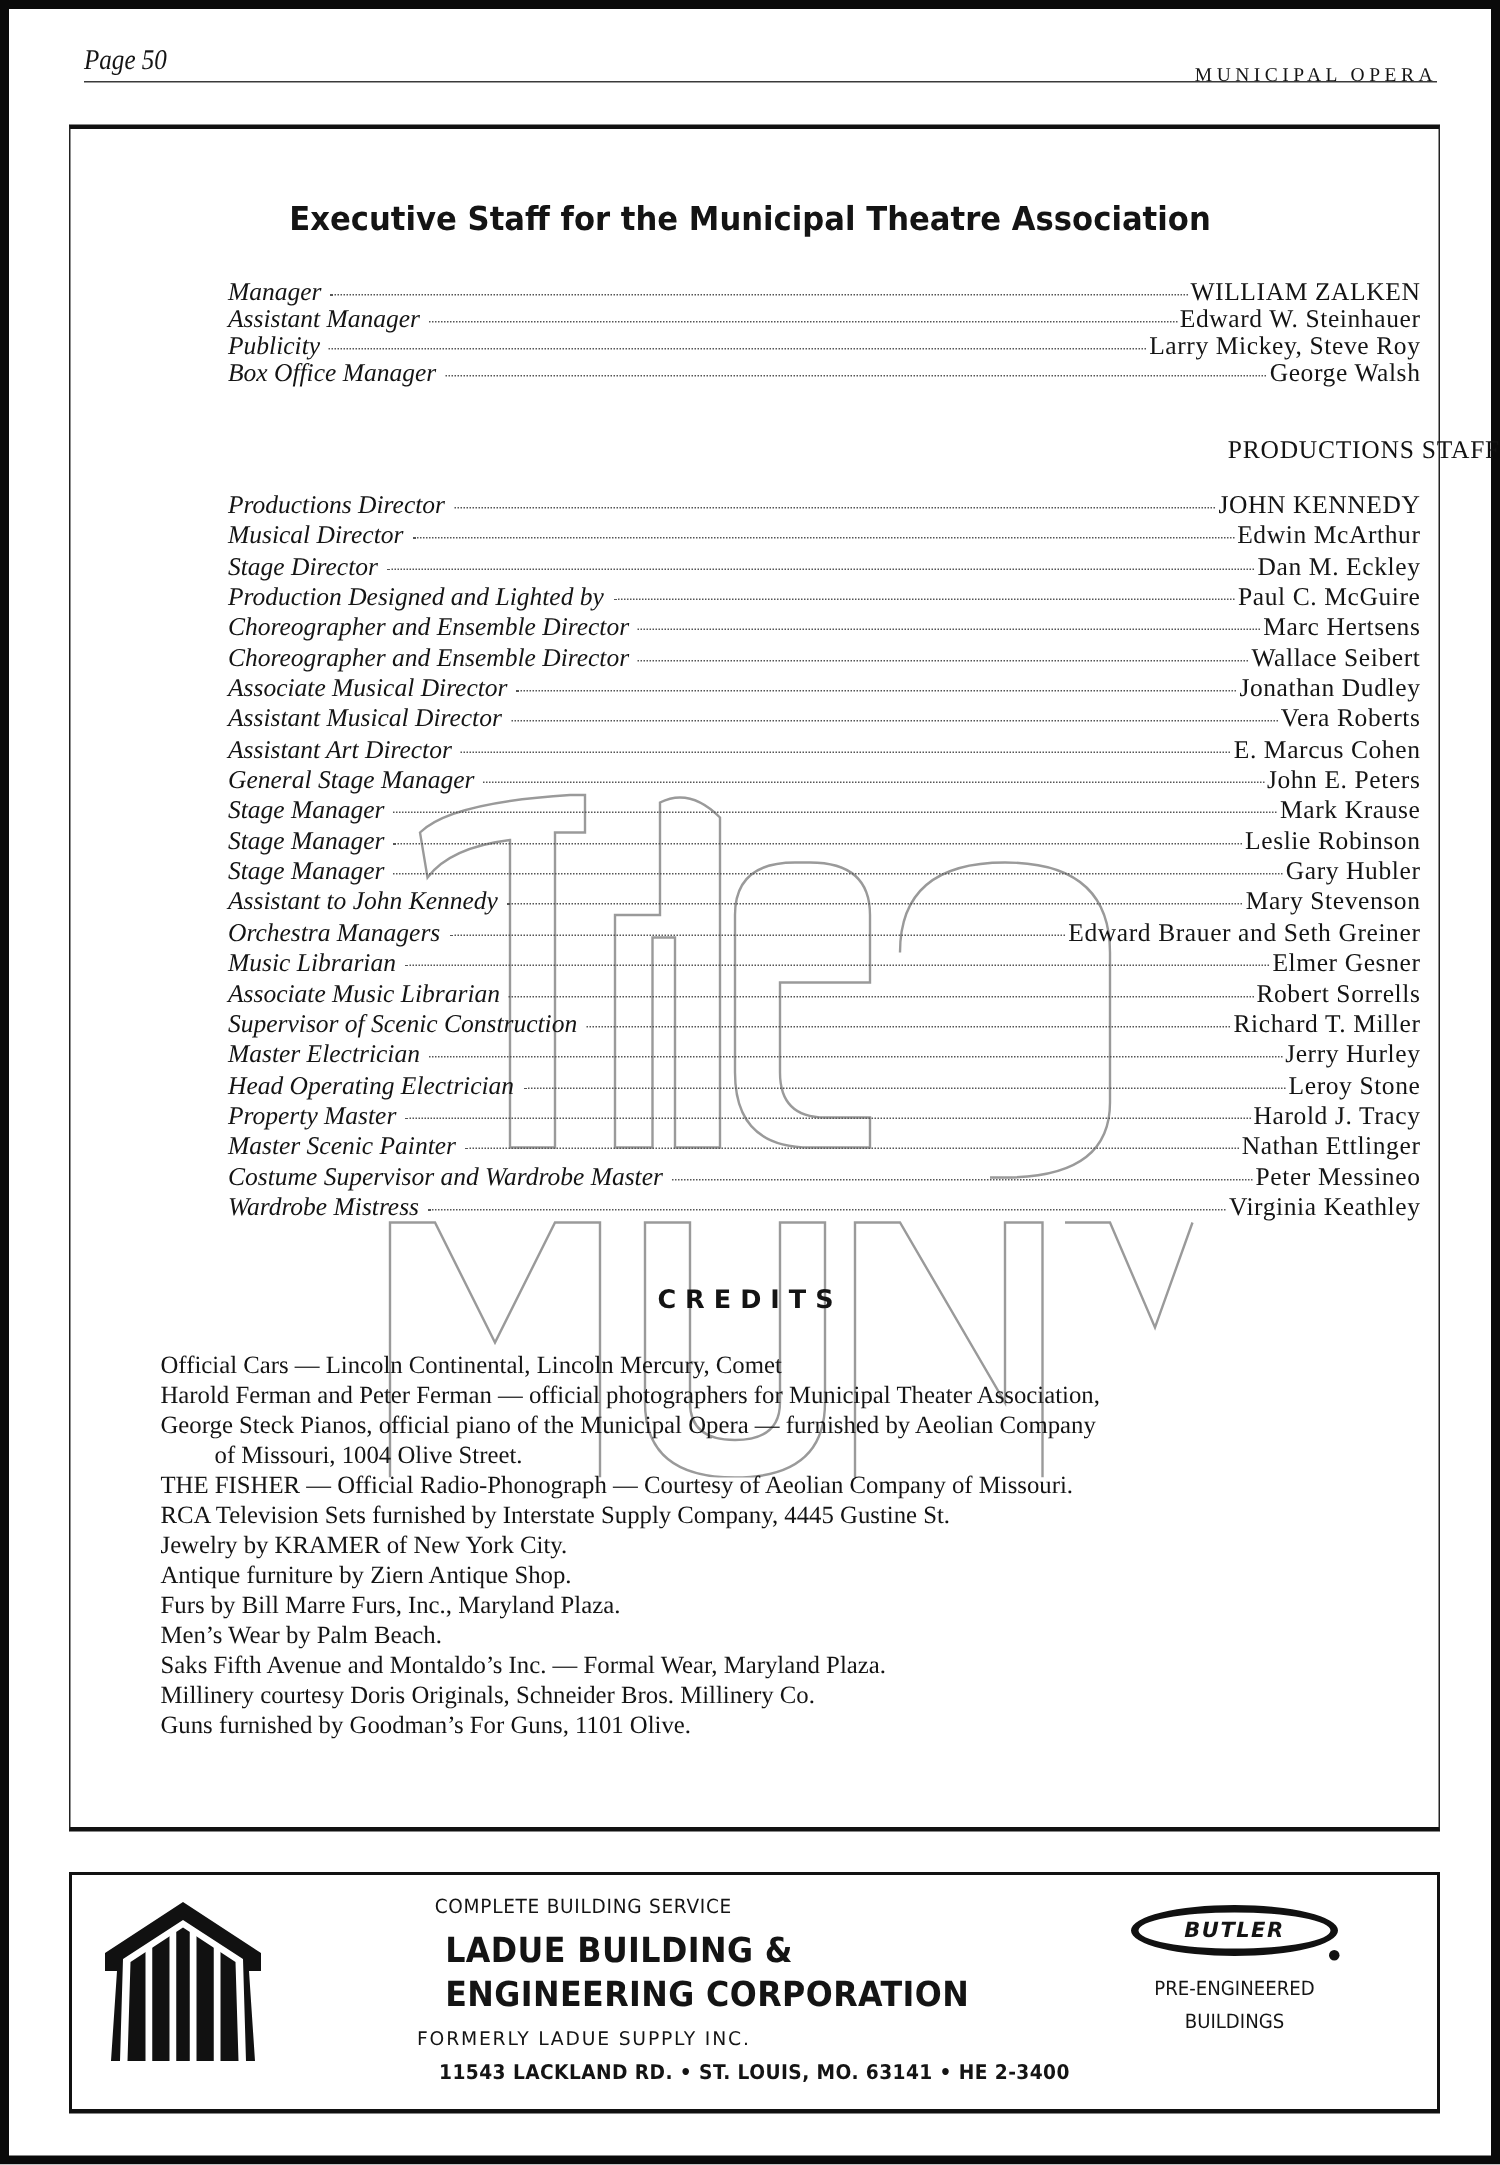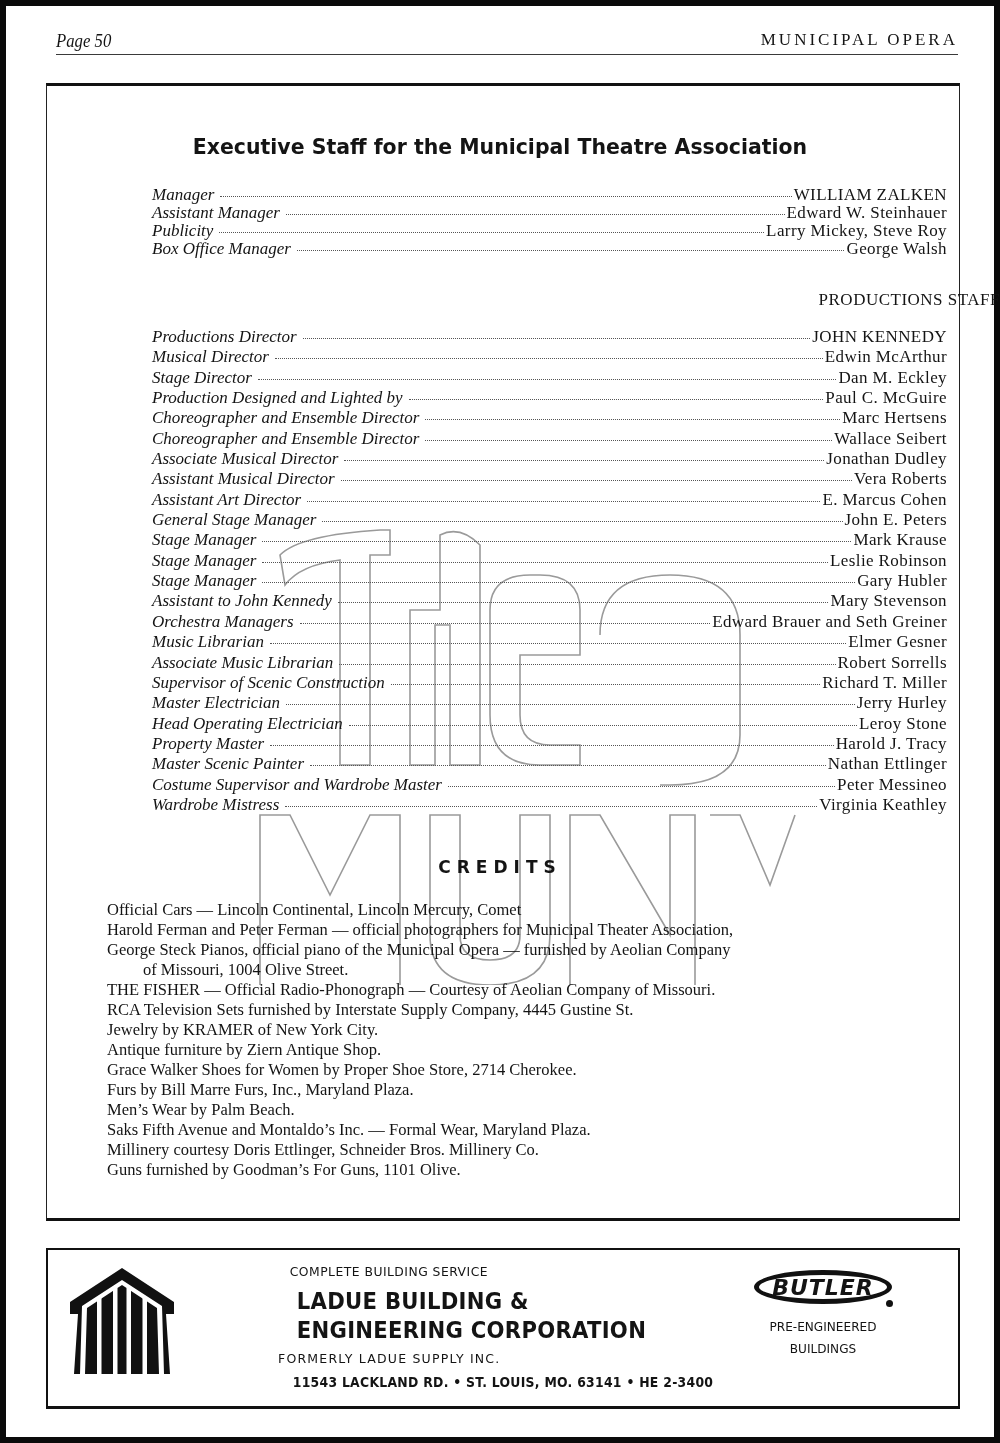--- a/index.html
+++ b/index.html
@@ -14,21 +14,21 @@
   }
   .page-header {
     position: absolute; left: 56px; top: 30px; width: 902px; height: 24px;
     border-bottom: 1.5px solid #3a3a3a;
   }
   .page-number {
     position: absolute; left: 0; top: 0; font-style: italic; font-size: 19px;
     font-family: "Liberation Serif", serif; transform: scaleX(0.88); transform-origin: left;
   }
   .running-title {
-    position: absolute; right: 0; top: 0; font-size: 17px; letter-spacing: 3px;
+    position: absolute; right: 0; top: 12px; font-size: 13px; letter-spacing: 3px;
     font-family: "Liberation Serif", serif;
   }
   .content-box {
     position: absolute; left: 46px; top: 83px; width: 914px; height: 1138px;
     box-sizing: border-box; border: 1.5px solid #222; border-top: 3px solid #111;
     border-bottom: 3px solid #111;
   }
   .watermark {
     position: absolute; left: 240px; top: 515px; width: 560px; height: 470px;
     pointer-events: none;
@@ -90,21 +90,21 @@
   .ad-butler {
     position: absolute; left: 700px; top: 20px; width: 150px; text-align: center;
     font-family: "DejaVu Sans", sans-serif;
   }
   .butler-oval {
     margin: 0 auto; width: 138px; height: 34px; box-sizing: border-box;
     border: 5px solid #111; border-radius: 50%; display: flex; align-items: center;
     justify-content: center; position: relative;
   }
   .butler-oval span {
-    font-weight: bold; font-style: italic; font-size: 22px; letter-spacing: 1px;
+    font-weight: bold; font-style: italic; font-size: 14px; letter-spacing: 1px;
   }
   .butler-reg {
     position: absolute; right: -6px; bottom: -8px; width: 7px; height: 7px;
     background: #111; border-radius: 50%;
   }
   .butler-sub { font-size: 13px; line-height: 22px; margin-top: 12px; transform: scaleX(0.93); }
 </style>
 </head>
 <body>
 
@@ -285,25 +285,24 @@
 <div class="section-title credits-title">CREDITS</div>
 
 <div class="credits-list">
   <p class="credit-item">Official Cars — Lincoln Continental, Lincoln Mercury, Comet</p>
   <p class="credit-item wrap">Harold Ferman and Peter Ferman — official photographers for Municipal Theater Association,</p>
   <p class="credit-item wrap"><span>George Steck Pianos, official piano of the Municipal Opera — furnished by Aeolian Company</span><span class="indent-cont">of Missouri, 1004 Olive Street.</span></p>
   <p class="credit-item">THE FISHER — Official Radio-Phonograph — Courtesy of Aeolian Company of Missouri.</p>
   <p class="credit-item">RCA Television Sets furnished by Interstate Supply Company, 4445 Gustine St.</p>
   <p class="credit-item">Jewelry by KRAMER of New York City.</p>
   <p class="credit-item">Antique furniture by Ziern Antique Shop.</p>
-  <p class="credit-item">Grace Walker Shoes for Women by Proper Shoe Store, 2714 Cherokee.</p>
   <p class="credit-item">Furs by Bill Marre Furs, Inc., Maryland Plaza.</p>
   <p class="credit-item">Men’s Wear by Palm Beach.</p>
   <p class="credit-item">Saks Fifth Avenue and Montaldo’s Inc. — Formal Wear, Maryland Plaza.</p>
-  <p class="credit-item">Millinery courtesy Doris Ettlinger, Schneider Bros. Millinery Co.</p>
+  <p class="credit-item">Millinery courtesy Doris Originals, Schneider Bros. Millinery Co.</p>
   <p class="credit-item">Guns furnished by Goodman’s For Guns, 1101 Olive.</p>
 </div>
 
 <div class="ad-box">
   <div class="ad-logo">
     <svg viewBox="0 0 108 110">
       <path fill="#111" d="M54 2 L106 36 L106 48 L98 48 L102 108 L6 108 L10 48 L2 48 L2 36 Z"></path>
       <path fill="#fff" d="M54 14 L94 40 L96 108 L91 108 L89 42 L54 19 L19 42 L17 108 L12 108 L14 40 Z"></path>
       <rect x="29" y="32" width="4.5" height="76" fill="#fff"></rect>
       <rect x="45" y="22" width="4.5" height="86" fill="#fff"></rect>

